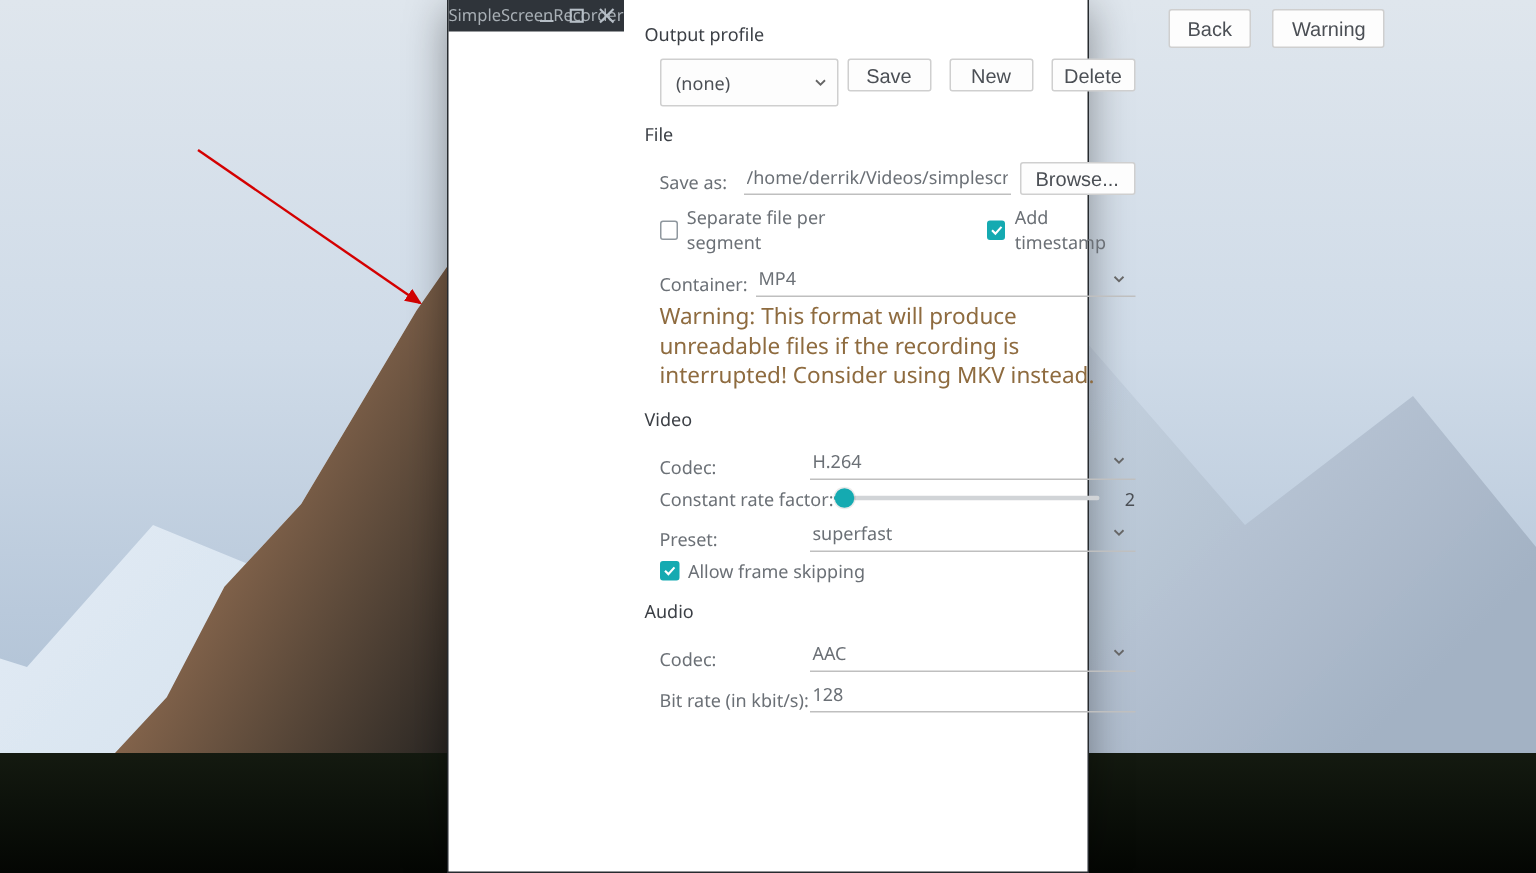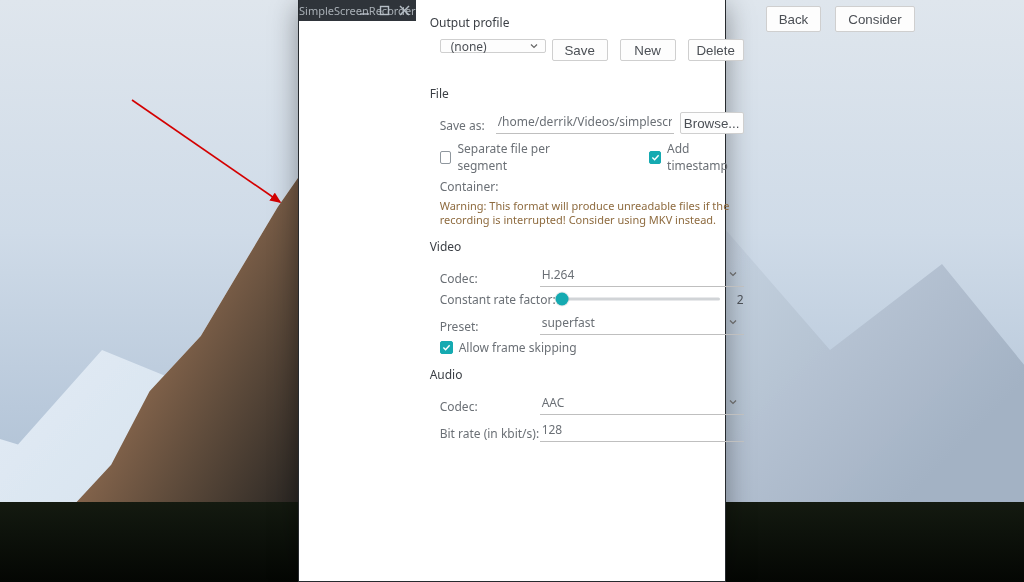--- a/index.html
+++ b/index.html
@@ -91,21 +91,21 @@
   .btn{
     height:22px;padding:0 12px;background:var(--btn-bg-hi);
     border:1px solid var(--btn-border);border-radius:2px;
     color:var(--text);cursor:pointer;
     display:inline-flex;align-items:center;justify-content:center;
   }
   .btn +.btn{margin-left:6px}
   .btn.wide{flex:1}
   
   .dropdown{
-    position:relative;height:14px;flex:1;
+    position:relative;height:32px;flex:1;
     border:1px solid var(--btn-border);border-radius:2px;background:var(--btn-bg-hi);
     display:flex;align-items:center;padding:0 22px 0 10px;cursor:pointer;text-align:center;
   }
   .dropdown .chev, .combo .chev{
     position:absolute;right:7px;top:50%;transform:translateY(-50%);
     width:8px;height:8px;pointer-events:none;
   }
   .chev svg{width:8px;height:8px;display:block}
   .profile-row{display:flex;gap:6px;margin-bottom:10px}
   .profile-row .dropdown{flex:1}
@@ -119,21 +119,21 @@
   .combo{
     position:relative;flex:1;border-bottom:1px solid var(--input-line);
     padding:3px 22px 3px 2px;cursor:pointer;color:var(--text-muted);
   }
   
   .cb{display:inline-flex;align-items:center;gap:6px;cursor:pointer;color:var(--text-muted)}
   .cb .box{width:13px;height:13px;border:1px solid #8f979e;border-radius:2px;background:#fff;display:flex;align-items:center;justify-content:center}
   .cb.checked .box{background:var(--accent);border-color:var(--accent)}
   .cb.checked .box svg{width:9px;height:9px;display:block}
   .cb:not(.checked) .box svg{display:none}
-  .warning{color:#8e6b3f;font-size:11px;margin:4px 0 10px 0;line-height:1.3}
+  .warning{color:#8e6b3f;font-size:15px;margin:4px 0 10px 0;line-height:1.3}
   
   .slider{position:relative;flex:1;height:18px}
   .slider .track{position:absolute;left:0;right:0;top:50%;height:3px;background:#d1d4d7;border-radius:2px;transform:translateY(-50%)}
   .slider .fill{position:absolute;left:0;top:50%;height:3px;background:var(--accent);border-radius:2px;transform:translateY(-50%)}
   .slider .thumb{position:absolute;top:50%;width:13px;height:13px;border-radius:50%;background:var(--accent);transform:translate(-50%,-50%);cursor:grab;box-shadow:0 0 0 1px rgba(0,0,0,.08)}
   .slider-val{width:18px;text-align:right;color:var(--text);margin-left:6px}
   .footer{
     padding:6px 8px 8px 8px;display:flex;gap:8px;
   }
   .footer .btn{flex:1;height:26px}
@@ -190,47 +190,55 @@
             <svg viewBox="0 0 8 8">
               <path d="M1 2.5 L4 5.5 L7 2.5" fill="none" stroke="#666" stroke-width="1.2"></path>
             </svg>
           </span>
       </div>
       <button class="btn">Save</button>
       <button class="btn">New</button>
       <button class="btn">Delete</button>
     </div>
 
-    <div class="section-head" style="margin-top:24px">File</div>
+    <div class="section-head" style="margin-top:10px">File</div>
 
     <div class="row indent">
       <span class="label" style="min-width:56px">Save as:</span>
       <input class="uline-input" value="/home/derrik/Videos/simplescreenrecorder.mp4" style="">
       <span style="width:6px"></span>
-      <button class="btn" style="width:64px;padding:0">Browse...</button>
+      <button class="btn" style="width:77px;padding:0">Browse...</button>
     </div>
 
     <div class="row indent" style="margin-top:6px">
       <label class="cb" id="cb-sep">
         <span class="box"></span>
         <span>Separate file per segment</span>
       </label>
       <span style="width:70px"></span>
       <label class="cb checked" id="cb-ts">
         <span class="box">
             <svg viewBox="0 0 10 10">
               <path d="M1.5 5 L4 7.5 L8.5 2.5" fill="none" stroke="#fff" stroke-width="1.6"></path>
             </svg>
           </span>
         <span>Add timestamp</span>
       </label>
     </div>
 
     <div class="row indent" style="margin-top:4px">
       <span class="label" style="min-width:64px">Container:</span>
+      <div class="combo">
+        <span>MP4</span>
+        <span class="chev">
+            <svg viewBox="0 0 8 8">
+              <path d="M1 2.5 L4 5.5 L7 2.5" fill="none" stroke="#666" stroke-width="1.2"></path>
+            </svg>
+          </span>
+      </div>
     </div>
     <div class="warning indent">Warning: This format will produce unreadable files if the recording is interrupted! Consider using MKV instead.</div>
 
     <div class="section-head">Video</div>
 
     <div class="row indent">
       <span class="label">Codec:</span>
       <div class="combo">
         <span>H.264</span>
         <span class="chev">
@@ -289,15 +297,15 @@
     </div>
 
     <div class="row indent">
       <span class="label">Bit rate (in kbit/s):</span>
       <input class="uline-input" value="128" style="">
     </div>
   </div>
 
   <div class="footer">
     <button class="btn wide">Back</button>
-    <button class="btn wide">Consider</button>
+    <button class="btn wide">Warning</button>
   </div>
 </div>
 
 </body></html>

